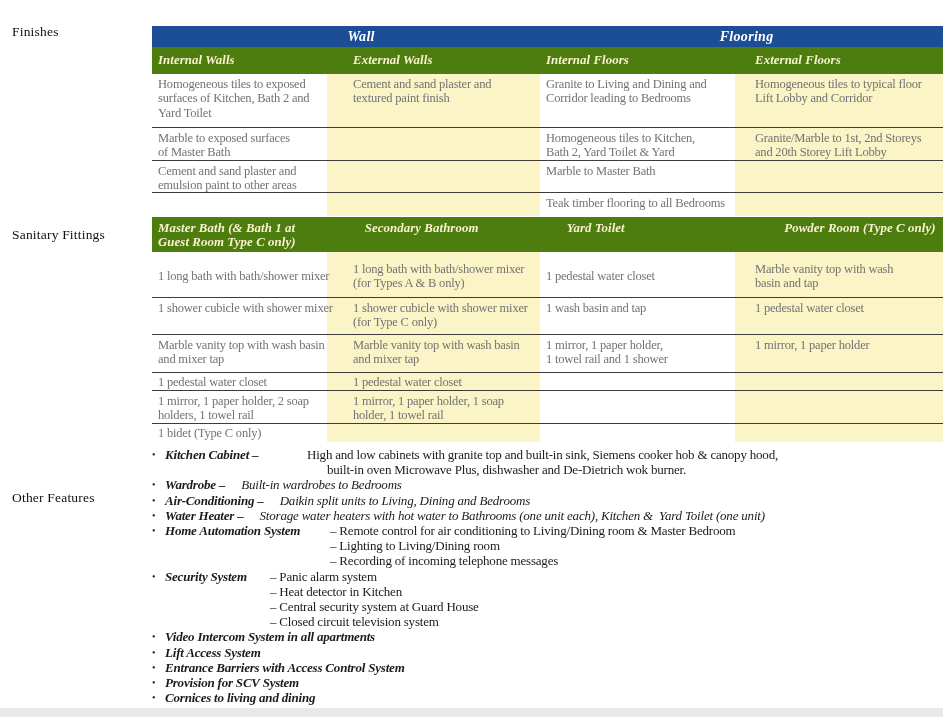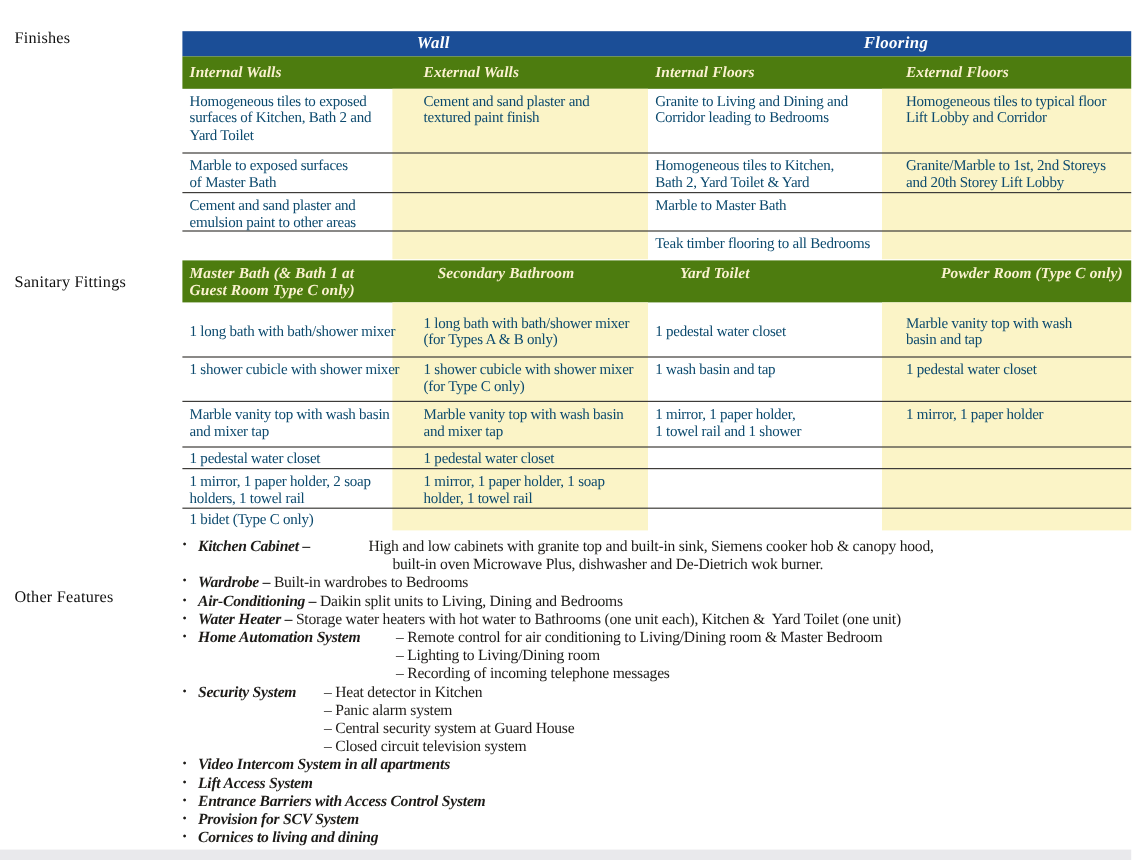--- a/index.html
+++ b/index.html
@@ -37,40 +37,40 @@
   .c4 { width:208px; padding-left:20px; }
 
   .tbody { position:relative; }
   .band { position:absolute; top:0; bottom:0; background:#fbf4c7; }
   .band.b2 { left:175px; width:213px; }
   .band.b4 { left:583px; width:208px; }
 
   .row { position:relative; display:flex; box-sizing:border-box; border-bottom:1px solid #3e3c39; }
   .row.last { border-bottom:none; }
   .cell { box-sizing:border-box; padding-top:3px; padding-right:4px; font-size:12.5px;
-          line-height:14.4px; white-space:pre; letter-spacing:-0.2px; color:#0c4a6e; }
+          line-height:14.4px; white-space:pre; letter-spacing:-0.2px; color:#737373; }
 
   
   .fr1 { height:54px; } .fr2 { height:33px; } .fr3 { height:32px; } .fr4 { height:23px; }
   
   .sr1 { height:46px;align-items:center; } .sr2 { height:37px; } .sr3 { height:38px; }
   .sr4 { height:18px; } .sr5 { height:33px; } .sr6 { height:18px; }
   .sr4 .cell, .sr6 .cell { padding-top:2px; }
 
   
   .features { position:absolute; left:152px; top:447px; width:789px;
               font-size:13px; line-height:15.2px; color:#1d1b18; letter-spacing:-0.2px; }
   .feat-row { display:flex; align-items:flex-start; }
   .bullet { width:13px; flex:0 0 13px; font-size:10px; line-height:15.2px; color:#1d1b18; }
   .feat-label { font-weight:bold; font-style:italic; white-space:pre; flex:0 0 auto; }
   .feat-label.kitchen { width:142px; flex:0 0 142px; }
   .feat-label.homeauto { width:165px; flex:0 0 165px; }
   .feat-label.security { width:105px; flex:0 0 105px; }
   .feat-desc { white-space:pre; }
-  .feat-desc.inline { margin-left:3px; }
+  .feat-desc.inline { margin-left:16px;font-style:italic; }
   .desc2 { margin-left:20px; }
   .subs div { white-space:pre; }
 
   .bottom-strip { position:absolute; left:0; right:0; bottom:0; height:9px; background:#e9e9ec; }
 </style>
 </head>
 <body>
 
 <div class="page">
 
@@ -222,22 +222,22 @@
         <div>– Remote control for air conditioning to Living/Dining room &amp; Master Bedroom</div>
         <div>– Lighting to Living/Dining room</div>
         <div>– Recording of incoming telephone messages</div>
       </div>
     </div>
 
     <div class="feat-row">
       <span class="bullet">•</span>
       <span class="feat-label security">Security System</span>
       <div class="subs">
+        <div>– Panic alarm system</div>
         <div>– Heat detector in Kitchen</div>
-        <div>– Panic alarm system</div>
         <div>– Central security system at Guard House</div>
         <div>– Closed circuit television system</div>
       </div>
     </div>
 
     <div class="feat-row">
       <span class="bullet">•</span>
       <span class="feat-label">Video Intercom System in all apartments</span>
     </div>
     <div class="feat-row">

